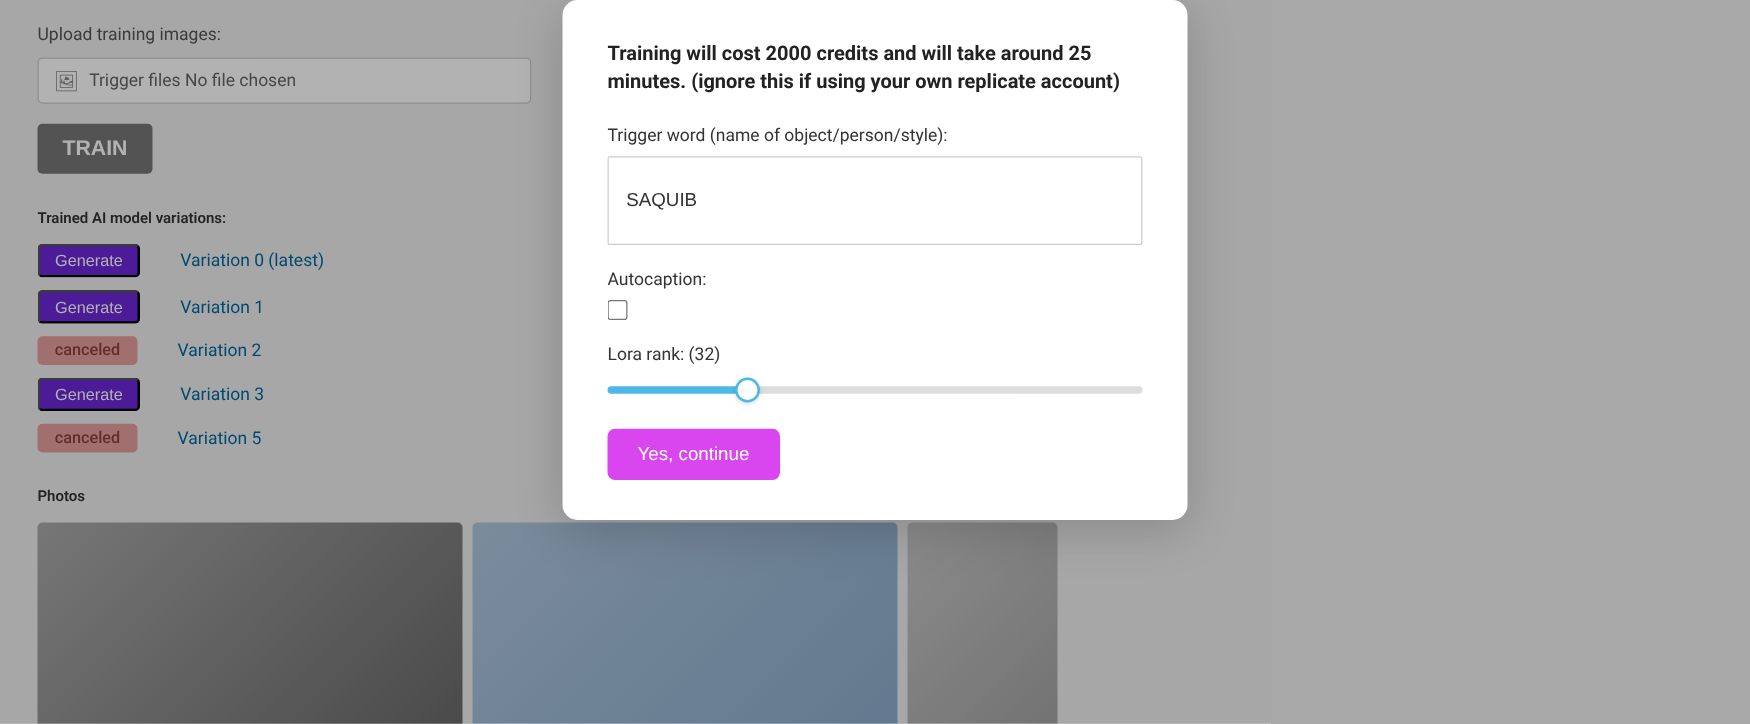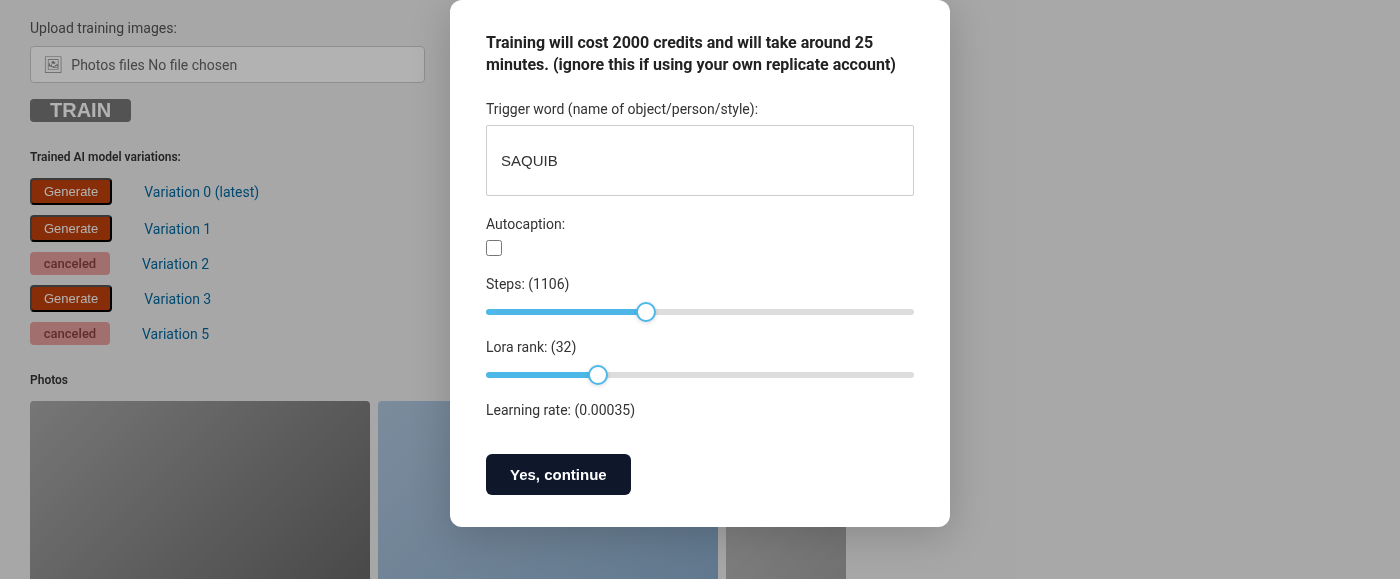--- a/index.html
+++ b/index.html
@@ -44,23 +44,23 @@
     .file-icon {
       margin-right: 8px;
       color: #888;
       font-size: 16px;
     }
 
     .train-btn {
       background: #777;
       color: white;
       border: none;
-      padding: 0 20px;
+      padding: 10px 20px;
       border-radius: 4px;
-      font-size: 20px;
+      font-size: 17px;
       font-weight: 600;
       cursor: pointer;
       margin-bottom: 28px;
     }
 
     .section-title {
       font-size: 12px;
       font-weight: 600;
       color: #333;
       margin-bottom: 14px;
@@ -82,21 +82,21 @@
     .badge {
       padding: 4px 12px;
       border-radius: 4px;
       font-size: 13px;
       font-weight: 500;
       color: white;
       min-width: 80px;
       text-align: center;
     }
 
-    .badge-blue { background: #c2410c; }
+    .badge-blue { background: #6d28d9; }
     .badge-pink { background: #e8a0a0; color: #8b4040; }
 
     .variation-label {
       font-size: 14px;
       color: #0369a1;
       margin-left: 20px;
     }
 
     .photos-title {
       font-size: 12px;
@@ -210,40 +210,40 @@
       width: 20px;
       height: 20px;
       background: white;
       border: 2px solid #4db8e8;
       border-radius: 50%;
       cursor: pointer;
       box-shadow: 0 1px 4px rgba(0,0,0,0.15);
     }
 
     .continue-btn {
-      background: #0f172a;
+      background: #d946ef;
       color: white;
       border: none;
       border-radius: 6px;
       padding: 12px 24px;
       font-size: 15px;
-      font-weight: 700;
-      cursor: pointer;
-      margin-top: 16px;
+      font-weight: 400;
+      cursor: pointer;
+      margin-top: 4px;
     }
   </style>
 </head>
 <body>
 
 <div class="bg-content">
   <h3>Upload training images:</h3>
 
   <div class="file-input-area">
     <span class="file-icon">🖼</span>
-    <span>Photos files</span>&nbsp;
+    <span>Trigger files</span>&nbsp;
     <span>No file chosen</span>
   </div>
 
   <button class="train-btn">TRAIN</button>
 
   <div class="section-title">Trained AI model variations:</div>
 
   <div class="variation-list">
     <div class="variation-item">
       <button class="badge badge-blue">Generate</button>
@@ -286,30 +286,25 @@
       <input type="text" class="form-input" value="SAQUIB" style="">
     </div>
 
     <div class="form-group">
       <label class="form-label">Autocaption:</label>
       <div class="checkbox-wrap">
         <input type="checkbox" class="form-checkbox" style="">
       </div>
     </div>
 
-    <div class="form-group">
-      <label class="form-label">Steps: (1106)</label>
-      <input type="range" min="0" max="3000" value="1106" style="--fill-pct: 36.87%;">
-    </div>
 
     <div class="form-group">
       <label class="form-label">Lora rank: (32)</label>
       <input type="range" min="0" max="128" value="32" style="--fill-pct: 25%;">
     </div>
 
     <div class="form-group">
-      <label class="form-label">Learning rate: (0.00035)</label>
     </div>
 
     <button class="continue-btn">Yes, continue</button>
 
   </div>
 </div>
 
 </body></html>

